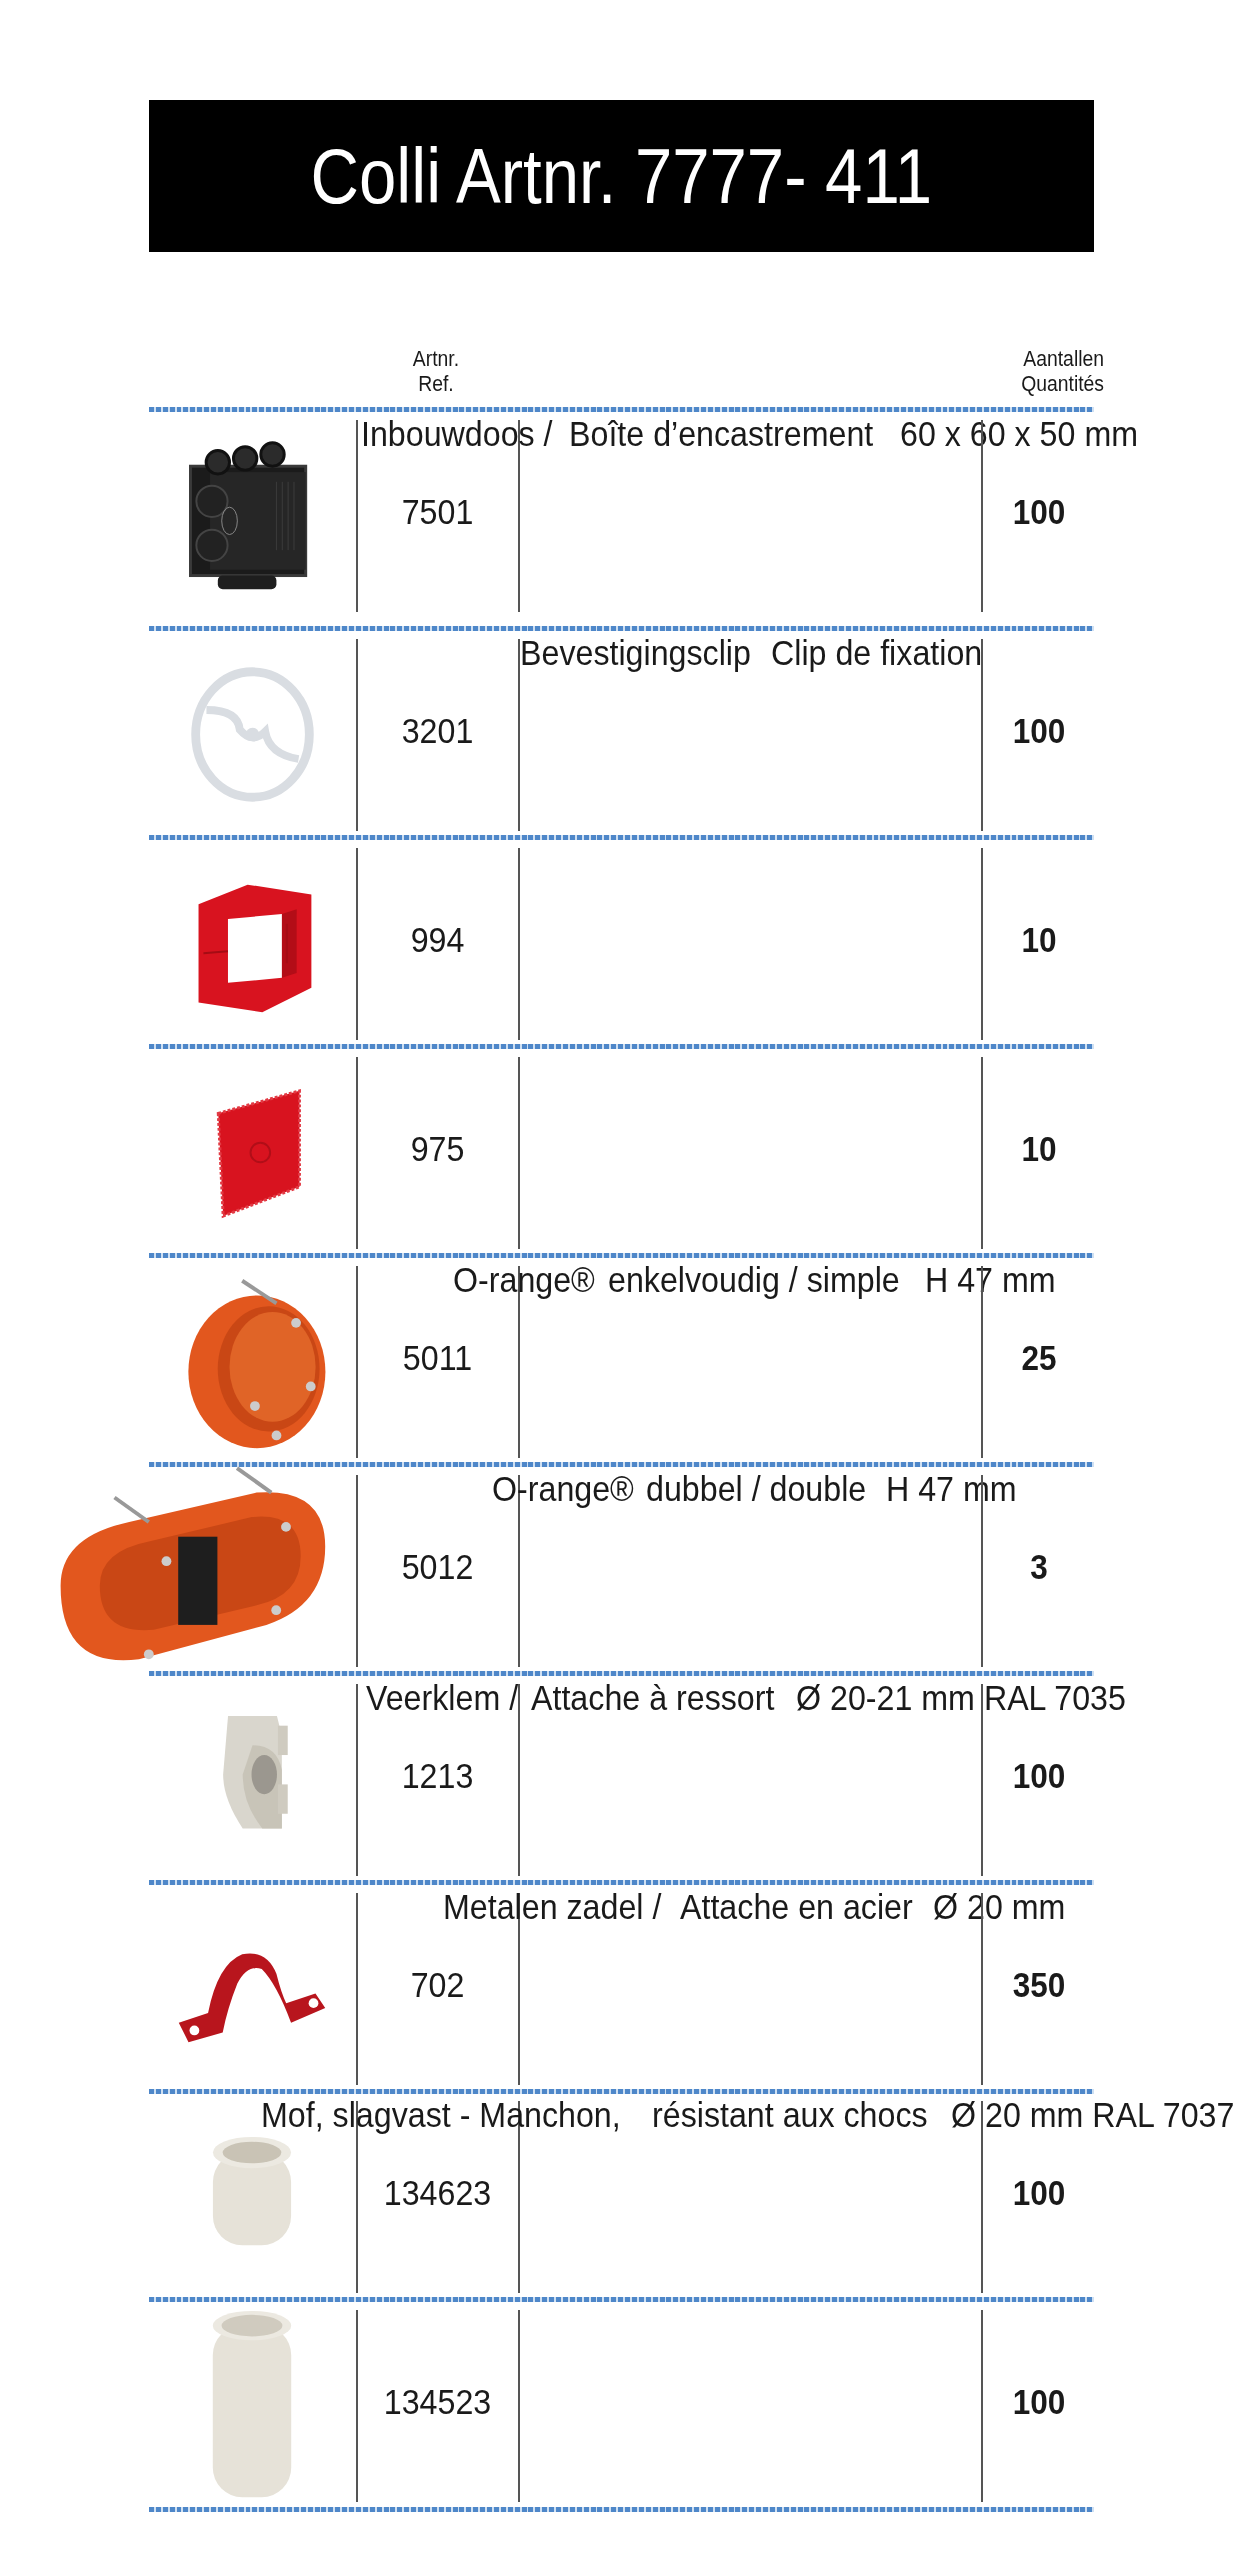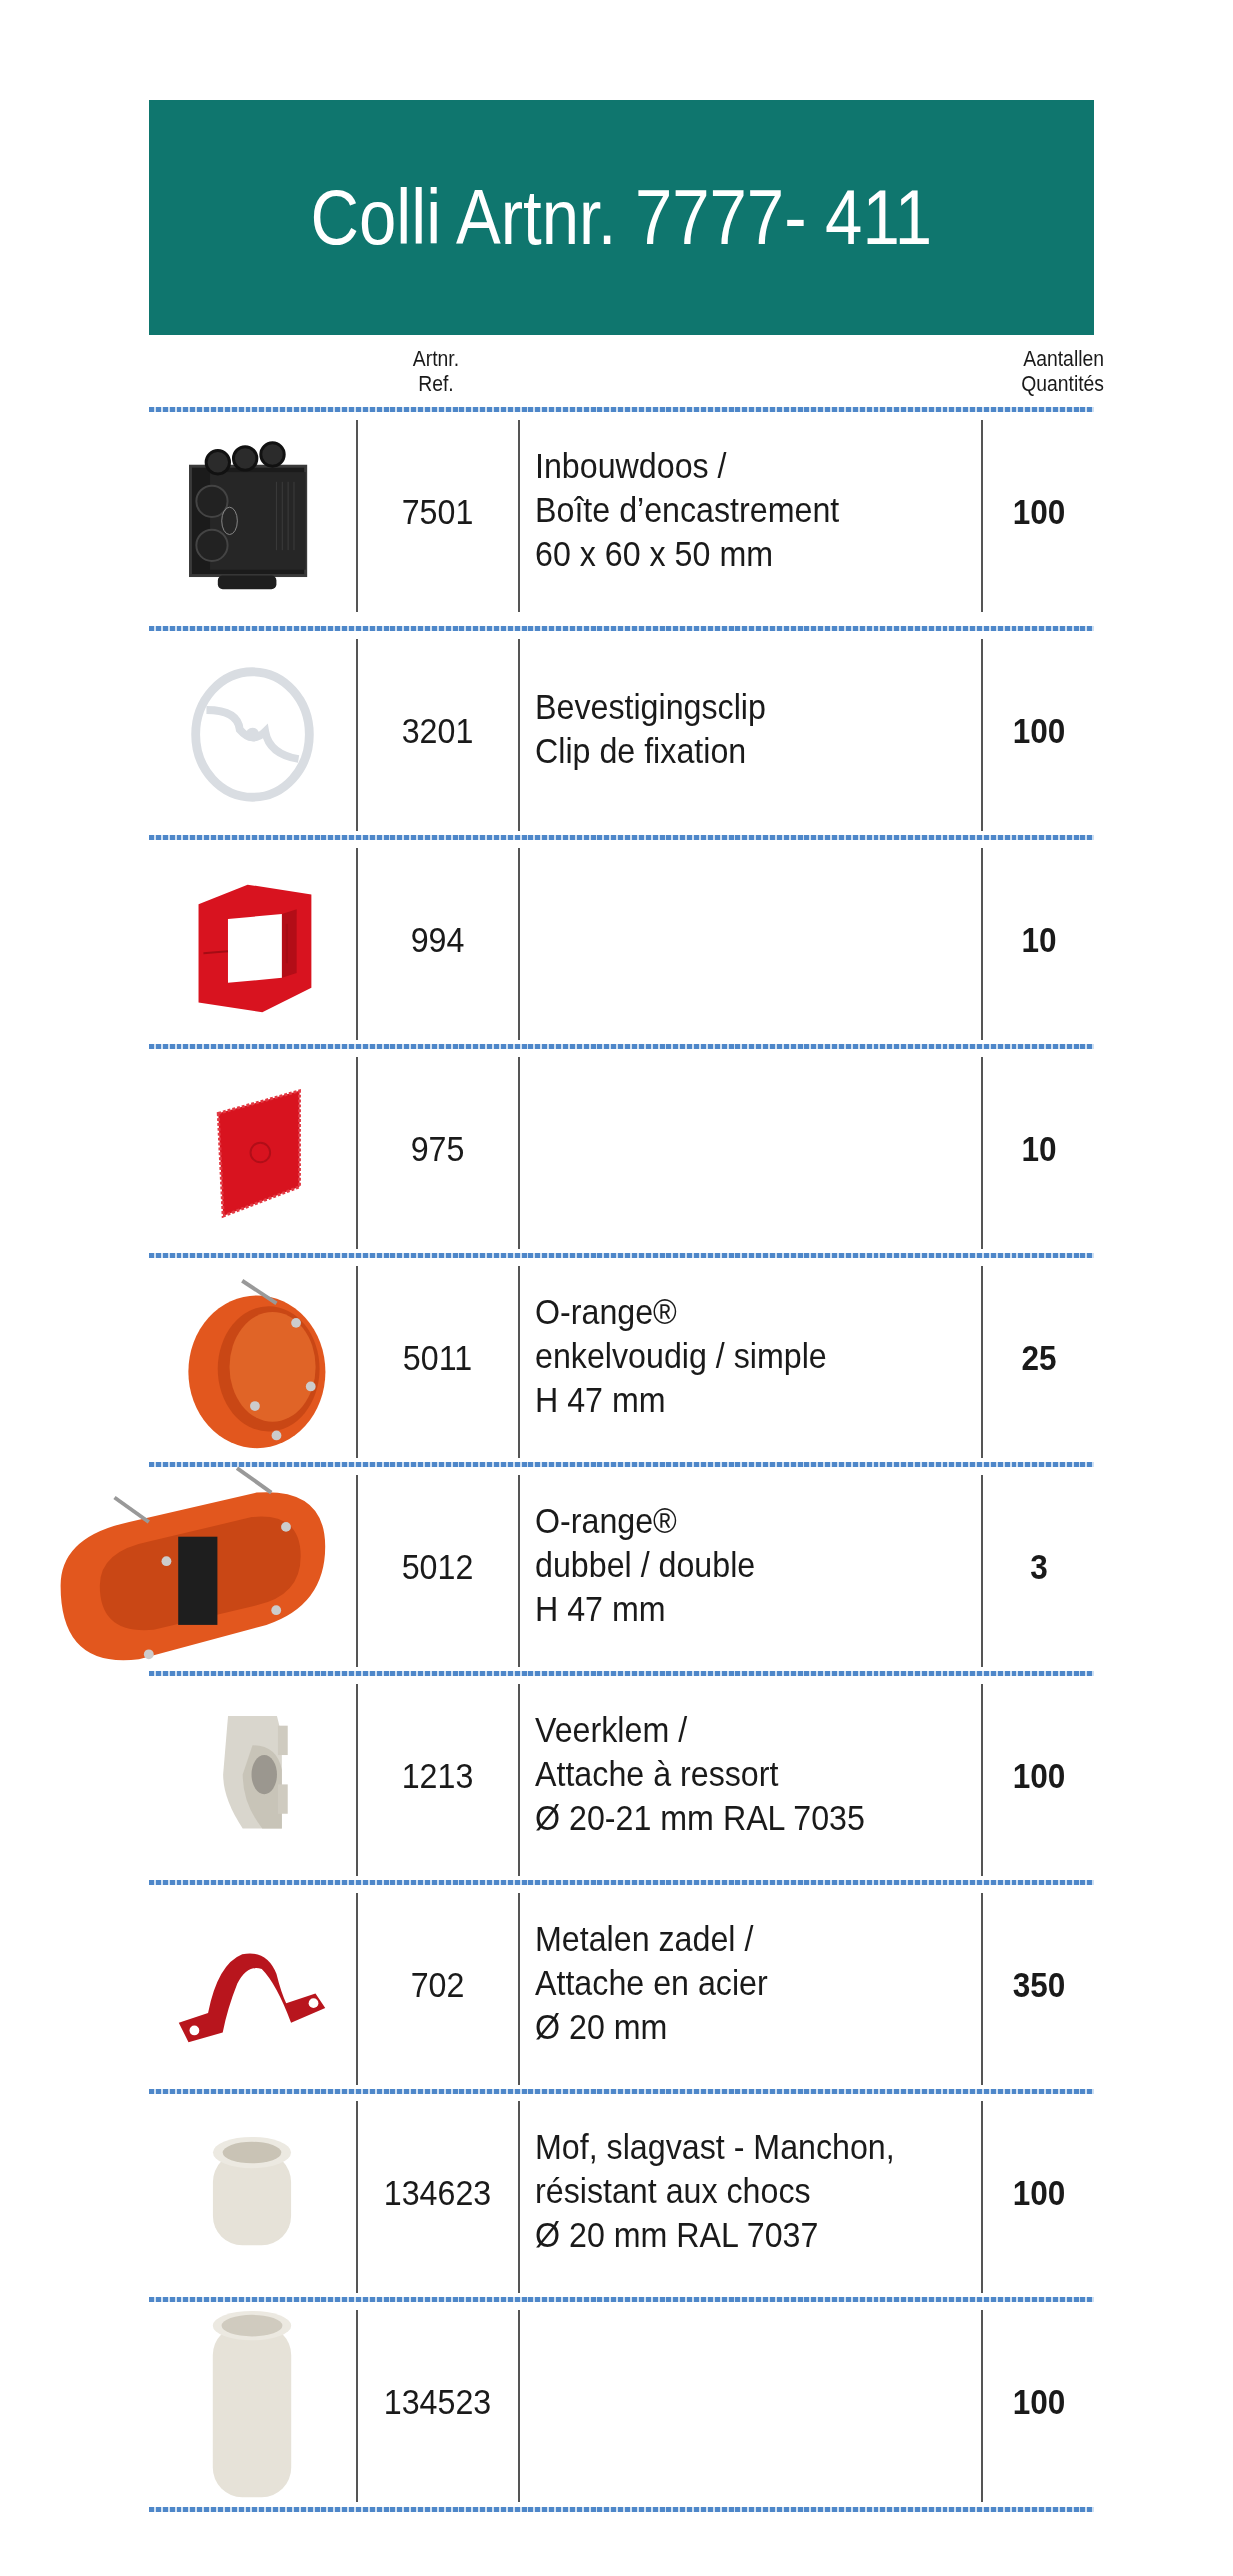--- a/index.html
+++ b/index.html
@@ -1,31 +1,31 @@
 <!DOCTYPE html>
 <html><head>
 <meta charset="utf-8">
 <style>
   html, body { margin: 0; padding: 0; background: #ffffff; }
   body { width: 1233px; height: 2576px; position: relative; font-family: "DejaVu Sans Condensed", "DejaVu Sans", "Liberation Sans", sans-serif; color: #1a1a1a; overflow: hidden; }
-  .banner { position: absolute; left: 149px; top: 100px; width: 945px; height: 235px; background: #0f766e; display: flex; align-items: center; justify-content: center; }
+  .banner { position: absolute; left: 149px; top: 100px; width: 945px; height: 152px; background: #000000; display: flex; align-items: center; justify-content: center; }
   .banner h1 { margin: 0; color: #ffffff; font-family: "Liberation Sans", sans-serif; font-weight: normal; font-size: 78px; letter-spacing: 0px; transform: scaleX(0.86); white-space: nowrap; }
   .hdr { position: absolute; font-family: "Liberation Sans", sans-serif; font-size: 21.5px; line-height: 24.5px; color: #1a1a1a; transform: scaleX(0.9); }
   .hdr.ref { left: 387px; top: 347px; width: 98px; text-align: center; }
   .hdr.qty { left: 981px; top: 347px; width: 123px; text-align: right; transform-origin: right; }
   .hdr span { display: block; }
   .sep { position: absolute; left: 149px; width: 945px; height: 4.9px;
     background-image: repeating-linear-gradient(90deg, #4e87c9 0 4.9px, #cfe0f2 4.9px 6.9px); }
   .row { position: absolute; left: 149px; width: 945px; height: 200px; }
   .vline { position: absolute; top: 7.8px; bottom: 0; width: 2px; background: #555; }
   .vline.a { left: 207px; }
   .vline.b { left: 369px; }
   .vline.c { left: 832px; }
   .cell-ref { position: absolute; left: 208px; width: 161px; top: 0; bottom: 0; display: flex; align-items: center; justify-content: center; font-family: "Liberation Sans", sans-serif; font-size: 35px; transform: scaleX(0.92); }
-  .cell-desc { position: absolute; left: 386px; width: 450px; top: 0; bottom: 5px; display: flex; flex-direction: column; justify-content: center; font-family: "Liberation Sans", sans-serif; font-size: 35px; line-height: 44px; }
+  .cell-desc { position: absolute; left: 386px; width: 450px; top: 0; bottom: 5px; display: flex; flex-direction: row; justify-content: center; font-family: "Liberation Sans", sans-serif; font-size: 35px; line-height: 44px; }
   .cell-desc span { display: block; white-space: nowrap; transform: scaleX(0.92); transform-origin: left; }
   .cell-qty { position: absolute; left: 834px; width: 112px; top: 0; bottom: 0; display: flex; align-items: center; justify-content: center; font-family: "Liberation Sans", sans-serif; font-weight: bold; font-size: 35px; transform: scaleX(0.9); }
   .img { position: absolute; left: 0; width: 206px; top: 7.8px; bottom: 0; display: flex; align-items: center; justify-content: center; }
   .img svg { overflow: visible; }
 </style>
 </head>
 <body>
 
 <div class="banner">
   <h1>Colli Artnr. 7777- 411</h1>

